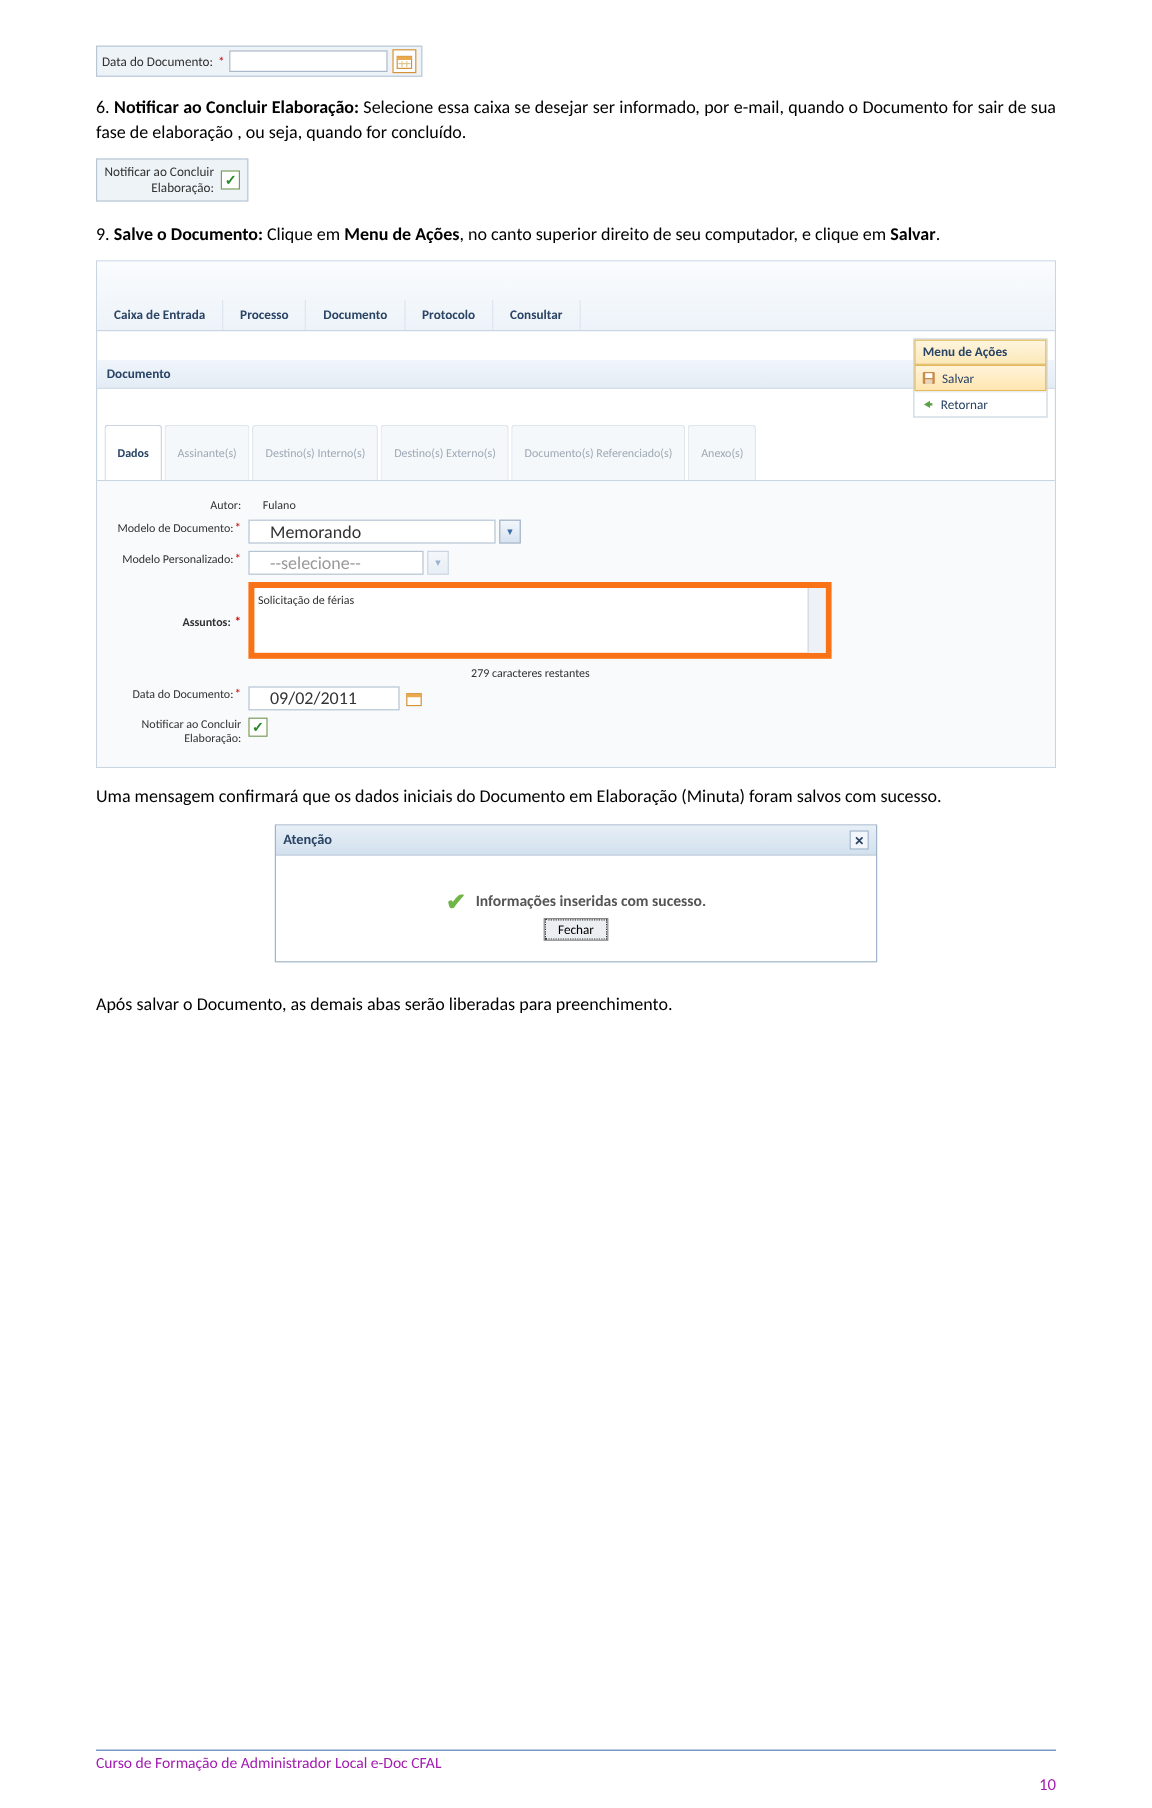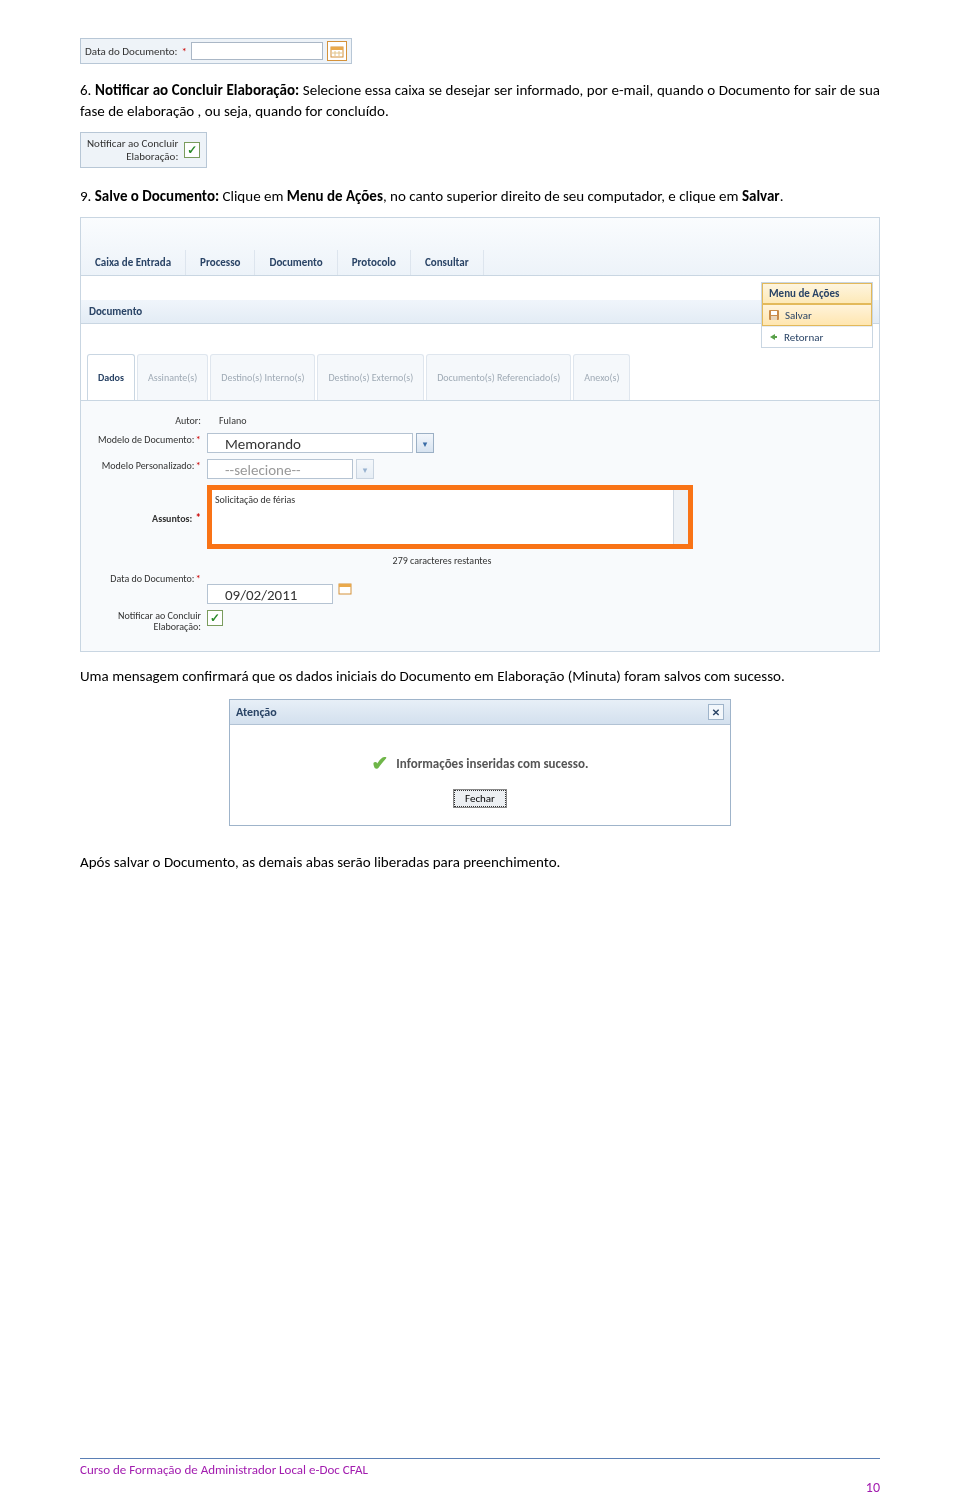--- a/index.html
+++ b/index.html
@@ -186,21 +186,21 @@
   .txt-input {
     border: 1px solid #b5c3d2;
     background: #fff;
     height: 16px;
     padding: 1px 17px;
     font-size: 15px;
     color: #333;
   }
   .txt-input.small { width: 170px; }
   .txt-input.wide { width: 420px; }
-  .txt-input.date { width: 90px; margin-top: 12px; }
+  .txt-input.date { width: 90px; }
   .dropdown-btn {
     width: 16px;
     height: 18px;
     border: 1px solid #9cb0c5;
     background: linear-gradient(#f2f6fb,#d7e3f0);
     display: inline-flex;
     align-items: center;
     justify-content: center;
     color: #3a6ca6;
     font-size: 9px;
@@ -287,21 +287,21 @@
     gap: 8px;
     font-weight: bold;
     color: #555;
     font-size: 13px;
   }
   .check-ok {
     color: #6fb649;
     font-size: 20px;
   }
   .dialog-btn {
-    margin-top: 15px;
+    margin-top: 2px;
     display: inline-block;
     border: 1px dotted #333;
     outline: 1px solid #888;
     background: #eceff2;
     padding: 1px 10px;
     font-size: 11px;
   }
   .footer {
     position: absolute;
     bottom: 30px;

